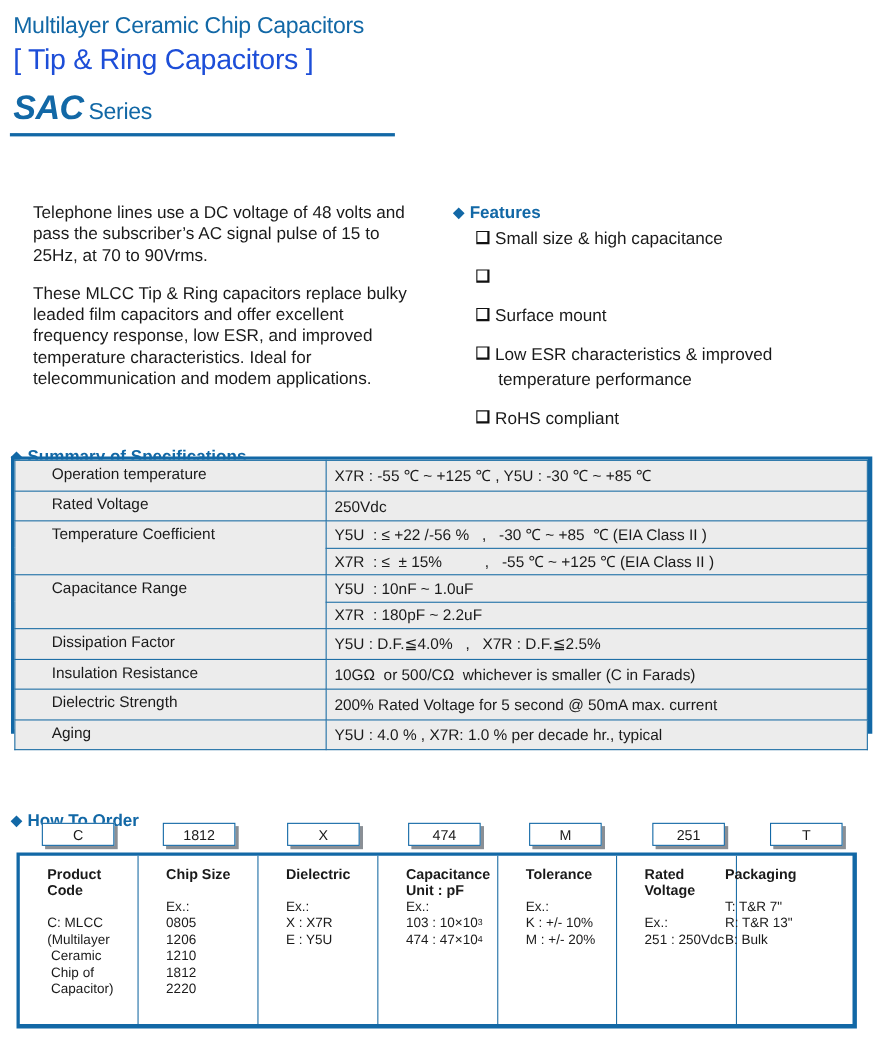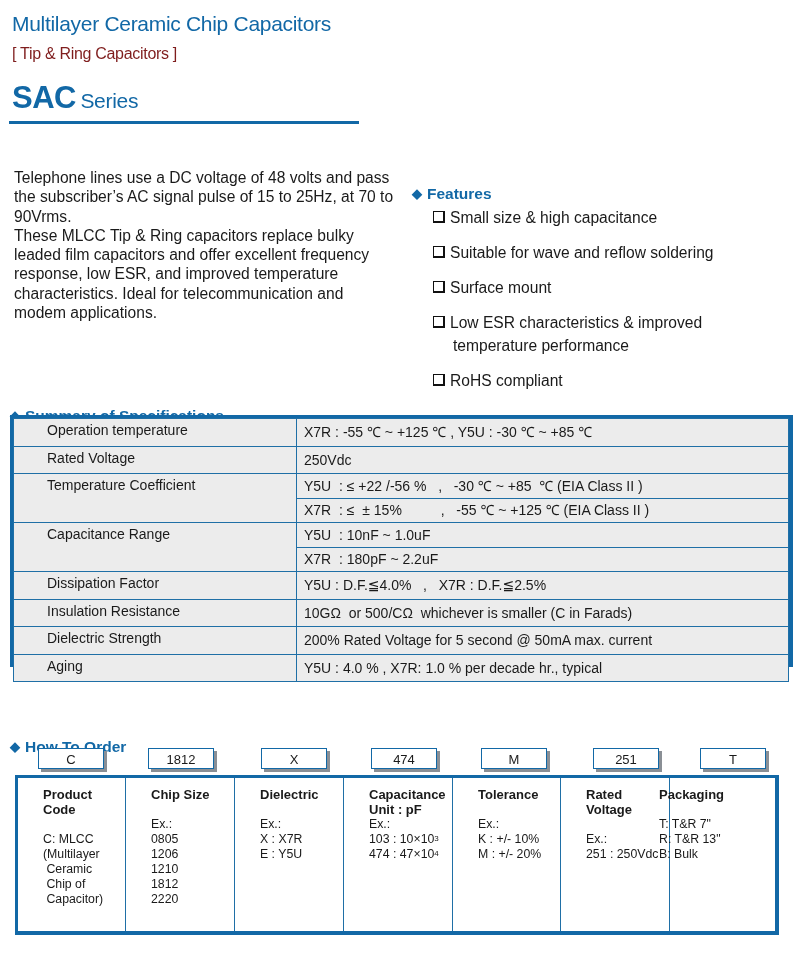--- a/index.html
+++ b/index.html
@@ -1,28 +1,28 @@
 <!DOCTYPE html>
 <html><head>
 <meta charset="utf-8">
 <style>
   html, body { margin:0; padding:0; background:#ffffff; }
   body { width:800px; height:967px; position:relative; overflow:hidden;
          font-family:"Liberation Sans", sans-serif; color:#1a1a1a; }
   .abs { position:absolute; }
 
   .title1 { left:12px; top:10px; font-size:21px; line-height:28px; color:#1268a6; letter-spacing:-0.3px; }
-  .title2 { left:12px; top:40px; font-size:16px; line-height:28px; color:#7f1d1d; letter-spacing:-0.3px; }
+  .title2 { left:12px; top:40px; font-size:26px; line-height:28px; color:#1d4ed8; letter-spacing:-0.3px; }
   .title3 { left:12px; top:80px; line-height:36px; color:#1268a6; }
-  .title3 .big { font-size:31px; font-weight:bold; letter-spacing:-0.5px; }
+  .title3 .big { font-size:31px; font-weight:bold; letter-spacing:-0.5px;font-style:italic; }
   .title3 .small { font-size:21px; letter-spacing:-0.3px; }
   .title-rule { left:9px; top:121px; width:350px; height:3px; background:#1268a6; }
 
   .intro { left:14px; top:168px; width:380px; font-size:15.6px; line-height:19.3px; color:#1a1a1a; }
-  .intro p { margin:0; }
+  .intro p { margin:16px; }
 
   .sec-head { font-size:15.5px; font-weight:bold; color:#1268a6; line-height:20px;margin-top:19px; }
   .sec-head .diamond { font-size:13px; margin-right:5px; position:relative; top:-1px; }
 
   .features-head { left:412px; top:165px; }
   .features { left:421px; top:194px; font-size:15.6px; line-height:23px; margin:0; padding:0; list-style:none; }
   .features li { margin:12px; padding:0; }
   .chk { display:inline-block; width:9px; height:9px; border:1.5px solid #111; border-bottom-width:2px; border-right-width:2px; margin-right:5px; position:relative; top:0px; }
   .features .cont { padding-left:20px; display:block; }
 
@@ -56,21 +56,21 @@
 <div class="abs intro">
   <p>Telephone lines use a DC voltage of 48 volts and pass the subscriber’s AC signal pulse of 15 to 25Hz, at 70 to 90Vrms.</p>
   <p>These MLCC Tip &amp; Ring capacitors replace bulky leaded film capacitors and offer excellent frequency response, low ESR, and improved temperature characteristics. Ideal for telecommunication and modem applications.</p>
 </div>
 
 <div class="abs sec-head features-head">
   <span class="diamond">◆</span><span>Features</span>
 </div>
 <ul class="abs features">
   <li><span class="chk"></span><span>Small size &amp; high capacitance</span></li>
-  <li><span class="chk"></span><span>Suitable for wave and reflow soldering</span></li>
+  <li><span class="chk"></span></li>
   <li><span class="chk"></span><span>Surface mount</span></li>
   <li><span class="chk"></span><span>Low ESR characteristics &amp; improved</span><span class="cont">temperature performance</span></li>
   <li><span class="chk"></span><span>RoHS compliant</span></li>
 </ul>
 
 <div class="abs sec-head spec-head">
   <span class="diamond">◆</span><span>Summary of Specifications</span>
 </div>
 <div class="abs spec-frame"></div>
 <table class="spec">

